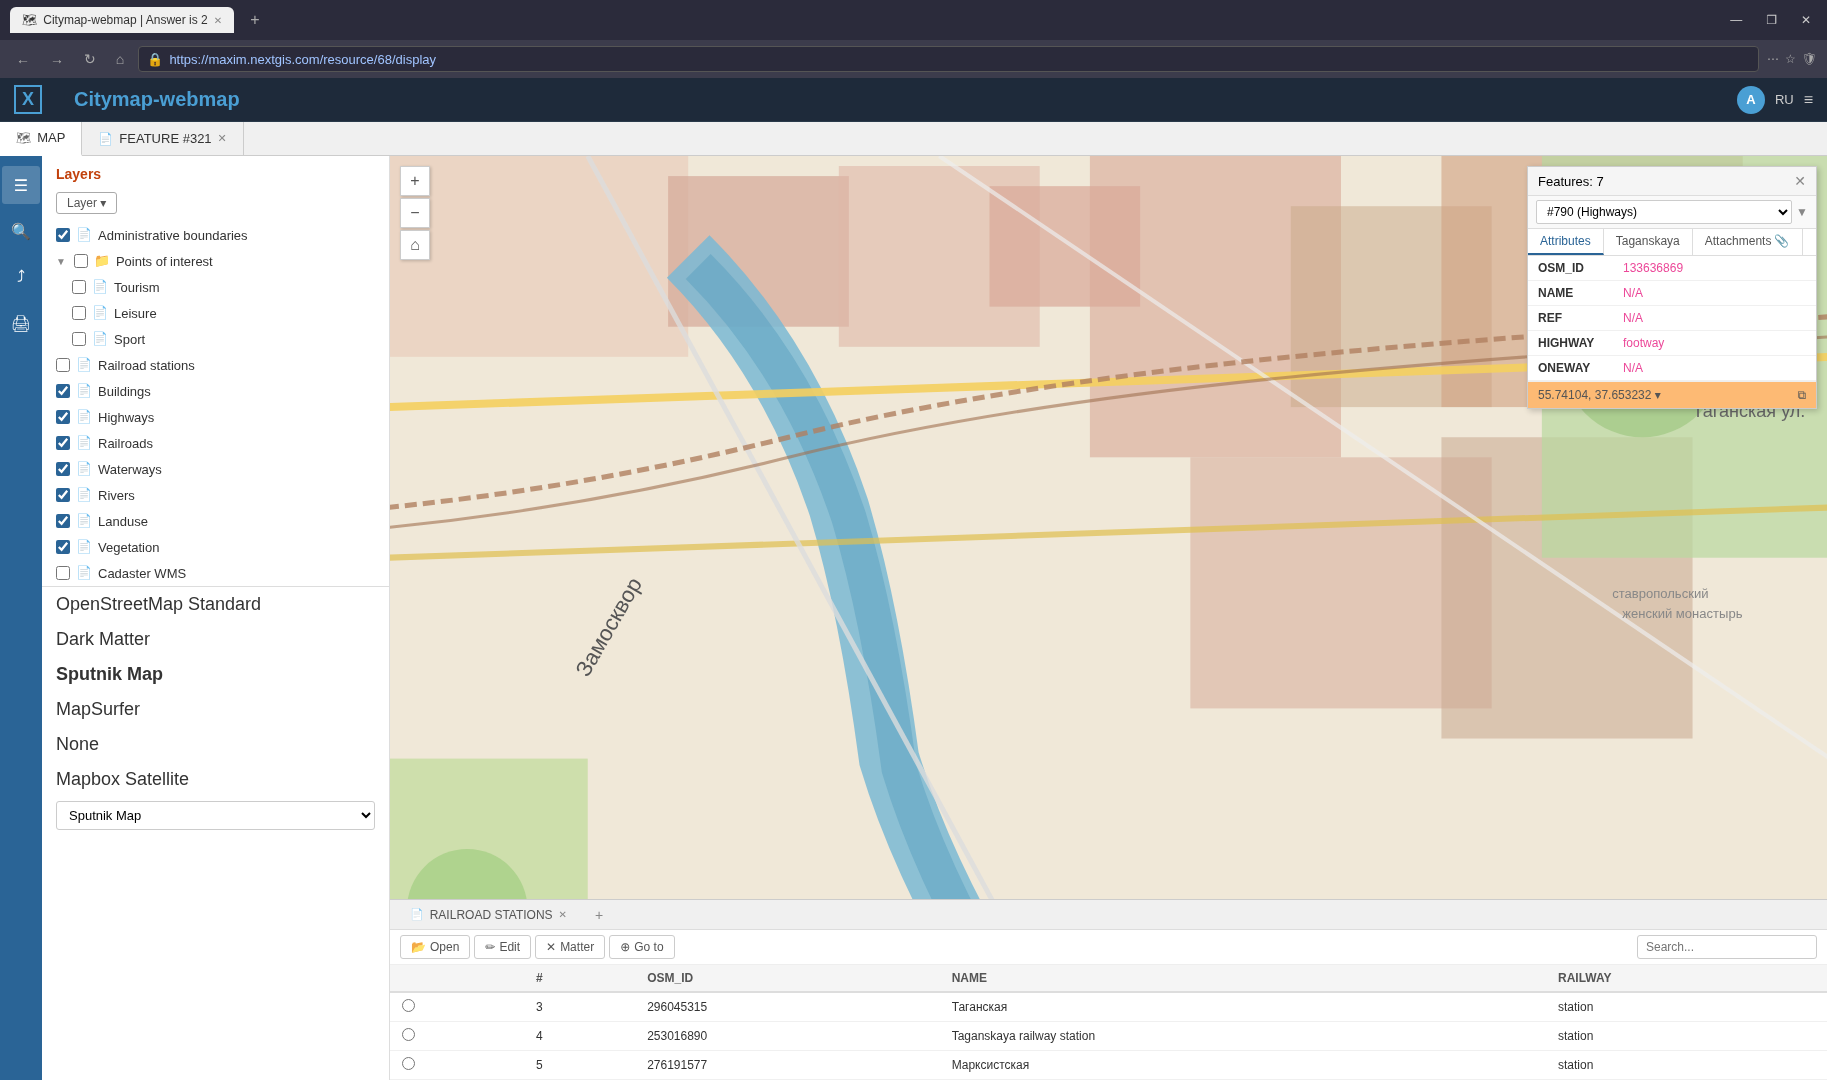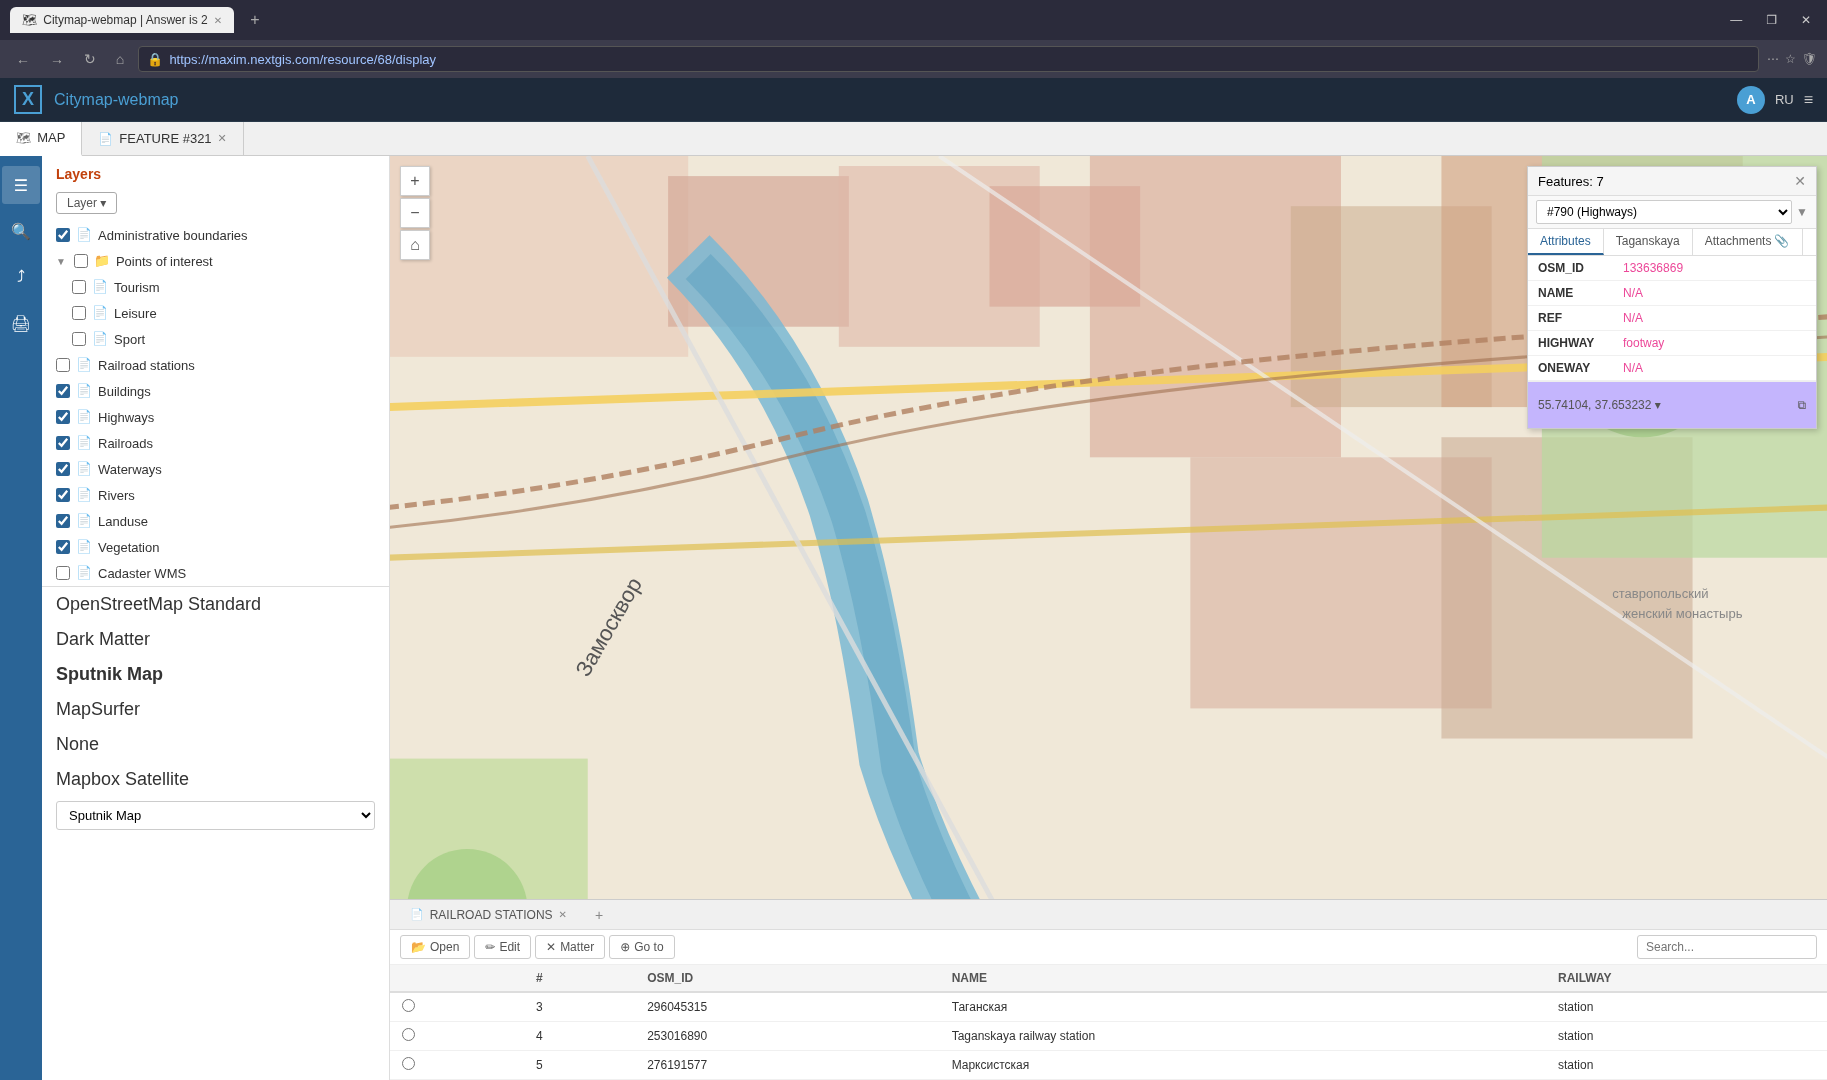--- a/index.html
+++ b/index.html
@@ -17,21 +17,21 @@
     
     .address-bar-row { background: #3c3c4c; height: 38px; display: flex; align-items: center; padding: 0 10px; gap: 8px; }
     .nav-btn { color: #aaa; cursor: pointer; font-size: 14px; padding: 2px 6px; background: none; border: none; }
     .address-bar { flex: 1; background: #2a2a3a; border: 1px solid #555; border-radius: 4px; height: 26px; display: flex; align-items: center; padding: 0 8px; gap: 6px; color: #ddd; font-size: 13px; }
     .address-bar span { color: #a0c4ff; font-size: 13px; }
     .address-bar-icons { display: flex; gap: 6px; color: #aaa; font-size: 12px; margin-left: auto; }
 
     
     .app-header { background: #1e2a3a; height: 44px; display: flex; align-items: center; padding: 0 14px; border-bottom: 1px solid #2a3a4a; }
     .app-logo { color: #4a9fd4; font-weight: bold; font-size: 18px; border: 2px solid #4a9fd4; padding: 2px 6px; margin-right: 12px; }
-    .app-title { color: #4a9fd4; font-size: 16px; font-weight: 400; }
+    .app-title { color: #4a9fd4; font-size: 20px; font-weight: 700; margin-left: 20px; }
     .header-right { margin-left: auto; display: flex; align-items: center; gap: 10px; }
     .user-btn { background: #4a9fd4; color: white; border-radius: 50%; width: 28px; height: 28px; display: flex; align-items: center; justify-content: center; font-weight: bold; cursor: pointer; font-size: 13px; }
     .lang-btn { color: #ccc; font-size: 13px; cursor: pointer; }
     .menu-btn { color: #ccc; font-size: 16px; cursor: pointer; }
 
     
     .tab-bar { background: #f0f0f0; height: 34px; display: flex; align-items: center; border-bottom: 1px solid #ccc; }
     .page-tab { padding: 0 16px; height: 34px; display: flex; align-items: center; gap: 6px; cursor: pointer; font-size: 13px; color: #333; border-right: 1px solid #ccc; }
     .page-tab.active { background: white; border-bottom: 2px solid white; }
     .page-tab .tab-icon { font-size: 12px; color: #666; }
@@ -82,21 +82,21 @@
     .popup-nav { display: flex; align-items: center; gap: 4px; padding: 4px 8px; background: #f9f9f9; border-bottom: 1px solid #ddd; }
     .popup-feature-select { flex: 1; border: 1px solid #ccc; border-radius: 2px; padding: 3px 6px; font-size: 12px; background: white; }
     .popup-nav-btn { color: #888; cursor: pointer; font-size: 12px; }
     .popup-tabs { display: flex; border-bottom: 1px solid #ddd; }
     .popup-tab { padding: 5px 12px; cursor: pointer; font-size: 12px; border-right: 1px solid #ddd; color: #555; }
     .popup-tab.active { background: white; border-bottom: 2px solid #2a6496; color: #2a6496; font-weight: 500; }
     .popup-body { max-height: 140px; overflow-y: auto; }
     .popup-row { display: flex; padding: 5px 10px; border-bottom: 1px solid #f0f0f0; }
     .popup-key { width: 85px; font-weight: 600; color: #333; font-size: 12px; flex-shrink: 0; }
     .popup-val { color: #ec4899; font-size: 12px; }
-    .popup-coords { padding: 16px 10px; display: flex; align-items: center; gap: 6px; border-top: 1px solid #eee; background: #c4b5fd; }
+    .popup-coords { padding: 6px 10px; display: flex; align-items: center; gap: 6px; border-top: 1px solid #eee; background: #fdba74; }
     .popup-coords span { font-size: 12px; color: #555; }
     .copy-btn { margin-left: auto; cursor: pointer; color: #888; font-size: 12px; }
 
     
     .map-toolbar { position: absolute; bottom: 15px; left: 50%; transform: translateX(-50%); display: flex; gap: 4px; z-index: 100; }
     .map-tool-btn { background: white; border: 1px solid #ccc; width: 36px; height: 36px; display: flex; align-items: center; justify-content: center; cursor: pointer; border-radius: 3px; box-shadow: 1px 1px 3px rgba(0,0,0,0.2); font-size: 15px; color: #555; }
     .map-tool-btn.active { background: #2a6496; color: white; }
 
     
     .scale-bar { position: absolute; bottom: 10px; right: 10px; background: rgba(255,255,255,0.8); padding: 3px 8px; font-size: 11px; color: #333; border: 1px solid #aaa; }

